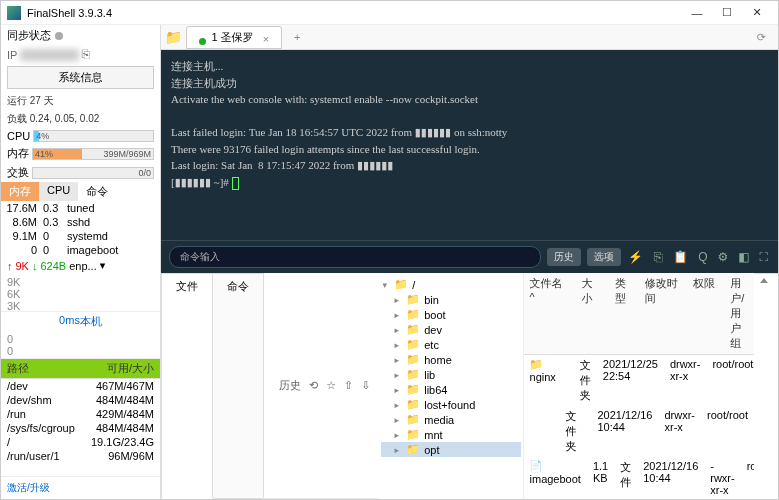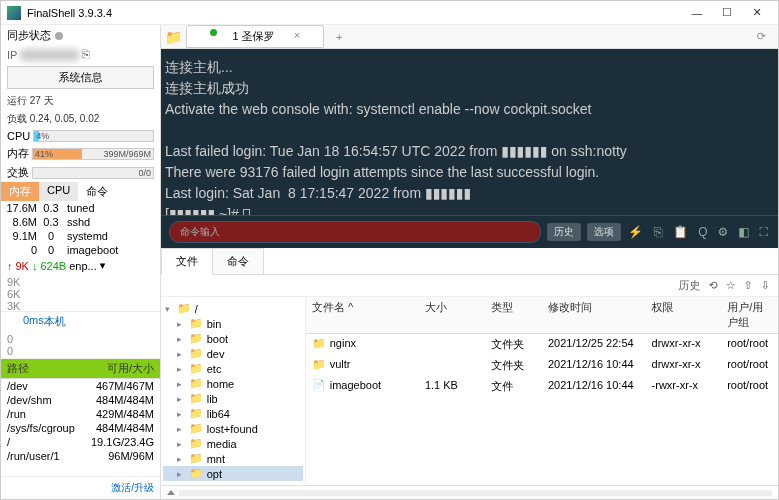--- a/index.html
+++ b/index.html
@@ -22,48 +22,48 @@
 .barfill.blue{background:#6cf}
 .bartxt{position:absolute;right:2px;top:0;font-size:9px;color:#555}
 .bartxt.l{left:2px;right:auto}
 .tabs3{display:flex;font-size:10px}
 .tabs3 div{padding:2px 8px;cursor:pointer}
 .tabs3 .act{background:#f4a460;color:#fff}
 .tabs3 .act2{background:#e8e8e8}
 .proclist{font-size:10px}
 .procrow{display:flex;padding:1px 4px}
 .procrow span:nth-child(1){width:38px;text-align:right;padding-right:6px}
-.procrow span:nth-child(2){width:24px;text-align:center;padding-right:8px}
+.procrow span:nth-child(2){width:24px;text-align:left;padding-right:8px}
 .netline{padding:2px 6px;font-size:10px;display:flex;align-items:center;gap:3px}
 .up{color:#d00}.down{color:#0a0}
 .graph{height:38px;border-bottom:1px solid #eee;padding:2px 6px;font-size:9px;color:#888;display:flex;flex-direction:column;justify-content:space-between}
-.pinghdr{display:flex;justify-content:flex-start;padding:2px 22px;font-size:10px;color:#06c}
+.pinghdr{display:flex;justify-content:center;padding:2px 8px;font-size:10px;color:#06c}
 .paths{font-size:10px}
 .paths .hdr{display:flex;padding:2px 6px;border-bottom:1px solid #ddd;color:#333;background:#84cc16}
 .paths .hdr span:first-child{flex:1}
 .paths .row{display:flex;padding:1px 6px}
 .paths .row span:first-child{flex:1}
 .paths .row span:last-child{text-align:center}
-.activate{margin-top:auto;padding:4px 6px;text-align:right;color:#06c;border-top:1px solid #eee;cursor:pointer;font-size:10px}
+.activate{margin-top:auto;padding:4px 6px;color:#06c;border-top:1px solid #eee;cursor:pointer;font-size:10px}
 .right{flex:1;display:flex;flex-direction:column;overflow:hidden}
 .tabbar{height:28px;display:flex;align-items:center;background:#f8f8f8;border-bottom:1px solid #ddd;padding:0 4px;gap:4px}
 .folder-icon{color:#5bf;font-size:14px}
-.tab{display:flex;align-items:flex-start;gap:15px;padding:3px 23px;background:#fff;border:1px solid #ccc;border-radius:3px 3px 0 0}
+.tab{display:flex;align-items:flex-end;gap:5px;padding:3px 12px;background:#fff;border:1px solid #ccc;border-radius:3px 3px 0 0}
 .tab .gdot{width:7px;height:7px;border-radius:50%;background:#2a2}
 .tab .x{color:#888;margin-left:4px;cursor:pointer}
 .plus{padding:3px 8px;color:#888;cursor:pointer}
 .refresh{margin-left:auto;color:#888;padding:3px 8px;cursor:pointer}
-.term{background:#1c2e3a;color:#ccc;font-family:Liberation Sans, sans-serif;font-size:14px;padding:8px 4px;height:210px;overflow:hidden;line-height:1.5;white-space:pre-wrap}
+.term{background:#1c2e3a;color:#ccc;font-family:Liberation Serif, serif;font-size:11px;padding:8px 10px;height:210px;overflow:hidden;line-height:1.5;white-space:pre-wrap}
 .term .cursor{display:inline-block;width:7px;height:13px;border:1px solid #5f5;vertical-align:middle}
 .cmdbar{background:#1c2e3a;display:flex;align-items:center;padding:5px 8px;gap:6px;border-top:1px solid #3a4a55}
-.cmdin{flex:1;background:#7f1d1d;border:1px solid #3a5565;border-radius:10px;padding:3px 10px;color:#aaa;font-size:10px}
+.cmdin{flex:1;background:#0f172a;border:1px solid #3a5565;border-radius:10px;padding:3px 10px;color:#aaa;font-size:10px}
 .cbtn{background:#4a5a65;color:#ddd;padding:2px 7px;border-radius:3px;font-size:10px;cursor:pointer}
 .cicon{color:#8a9;font-size:12px;cursor:pointer;padding:0 2px}
 .cicon.bolt{color:#8e5}
-.filepane{flex:1;display:flex;flex-direction:column;background:#fff}
+.filepane{flex:1;display:flex;flex-direction:row;background:#fff}
 .ftabs{display:flex;border-bottom:1px solid #ddd}
 .ftab{padding:5px 14px;border:1px solid #ddd;border-bottom:none;margin-right:-1px;background:#fafafa;cursor:pointer}
 .ftab.act{background:#fff;border-bottom:1px solid #fff;margin-bottom:-1px}
 .ftools{display:flex;align-items:center;padding:3px 8px;gap:8px;color:#666;border-bottom:1px solid #eee}
 .ftools .sp{flex:1}
 .ftools span{cursor:pointer}
 .fbody{flex:1;display:flex;overflow:hidden}
 .tree{width:145px;border-right:1px solid #eee;padding:4px 2px;overflow-y:auto;font-size:11px}
 .tnode{display:flex;align-items:center;padding:1px 2px;gap:2px;cursor:pointer}
 .tnode.sel{background:#cde}
@@ -330,21 +330,20 @@
           <div id="files">
               <div class="frow">
                 <div class="fc-name"><span class="ficon folder">📁</span>nginx</div>
                 <div class="fc-size"></div>
                 <div class="fc-type">文件夹</div>
                 <div class="fc-date">2021/12/25 22:54</div>
                 <div class="fc-perm">drwxr-xr-x</div>
                 <div class="fc-own">root/root</div>
               </div>
               <div class="frow">
-                <div class="fc-name"><span class="ficon folder">📁</span>vultr</div>
                 <div class="fc-size"></div>
                 <div class="fc-type">文件夹</div>
                 <div class="fc-date">2021/12/16 10:44</div>
                 <div class="fc-perm">drwxr-xr-x</div>
                 <div class="fc-own">root/root</div>
               </div>
               <div class="frow">
                 <div class="fc-name"><span class="ficon file">📄</span>imageboot</div>
                 <div class="fc-size">1.1 KB</div>
                 <div class="fc-type">文件</div>

